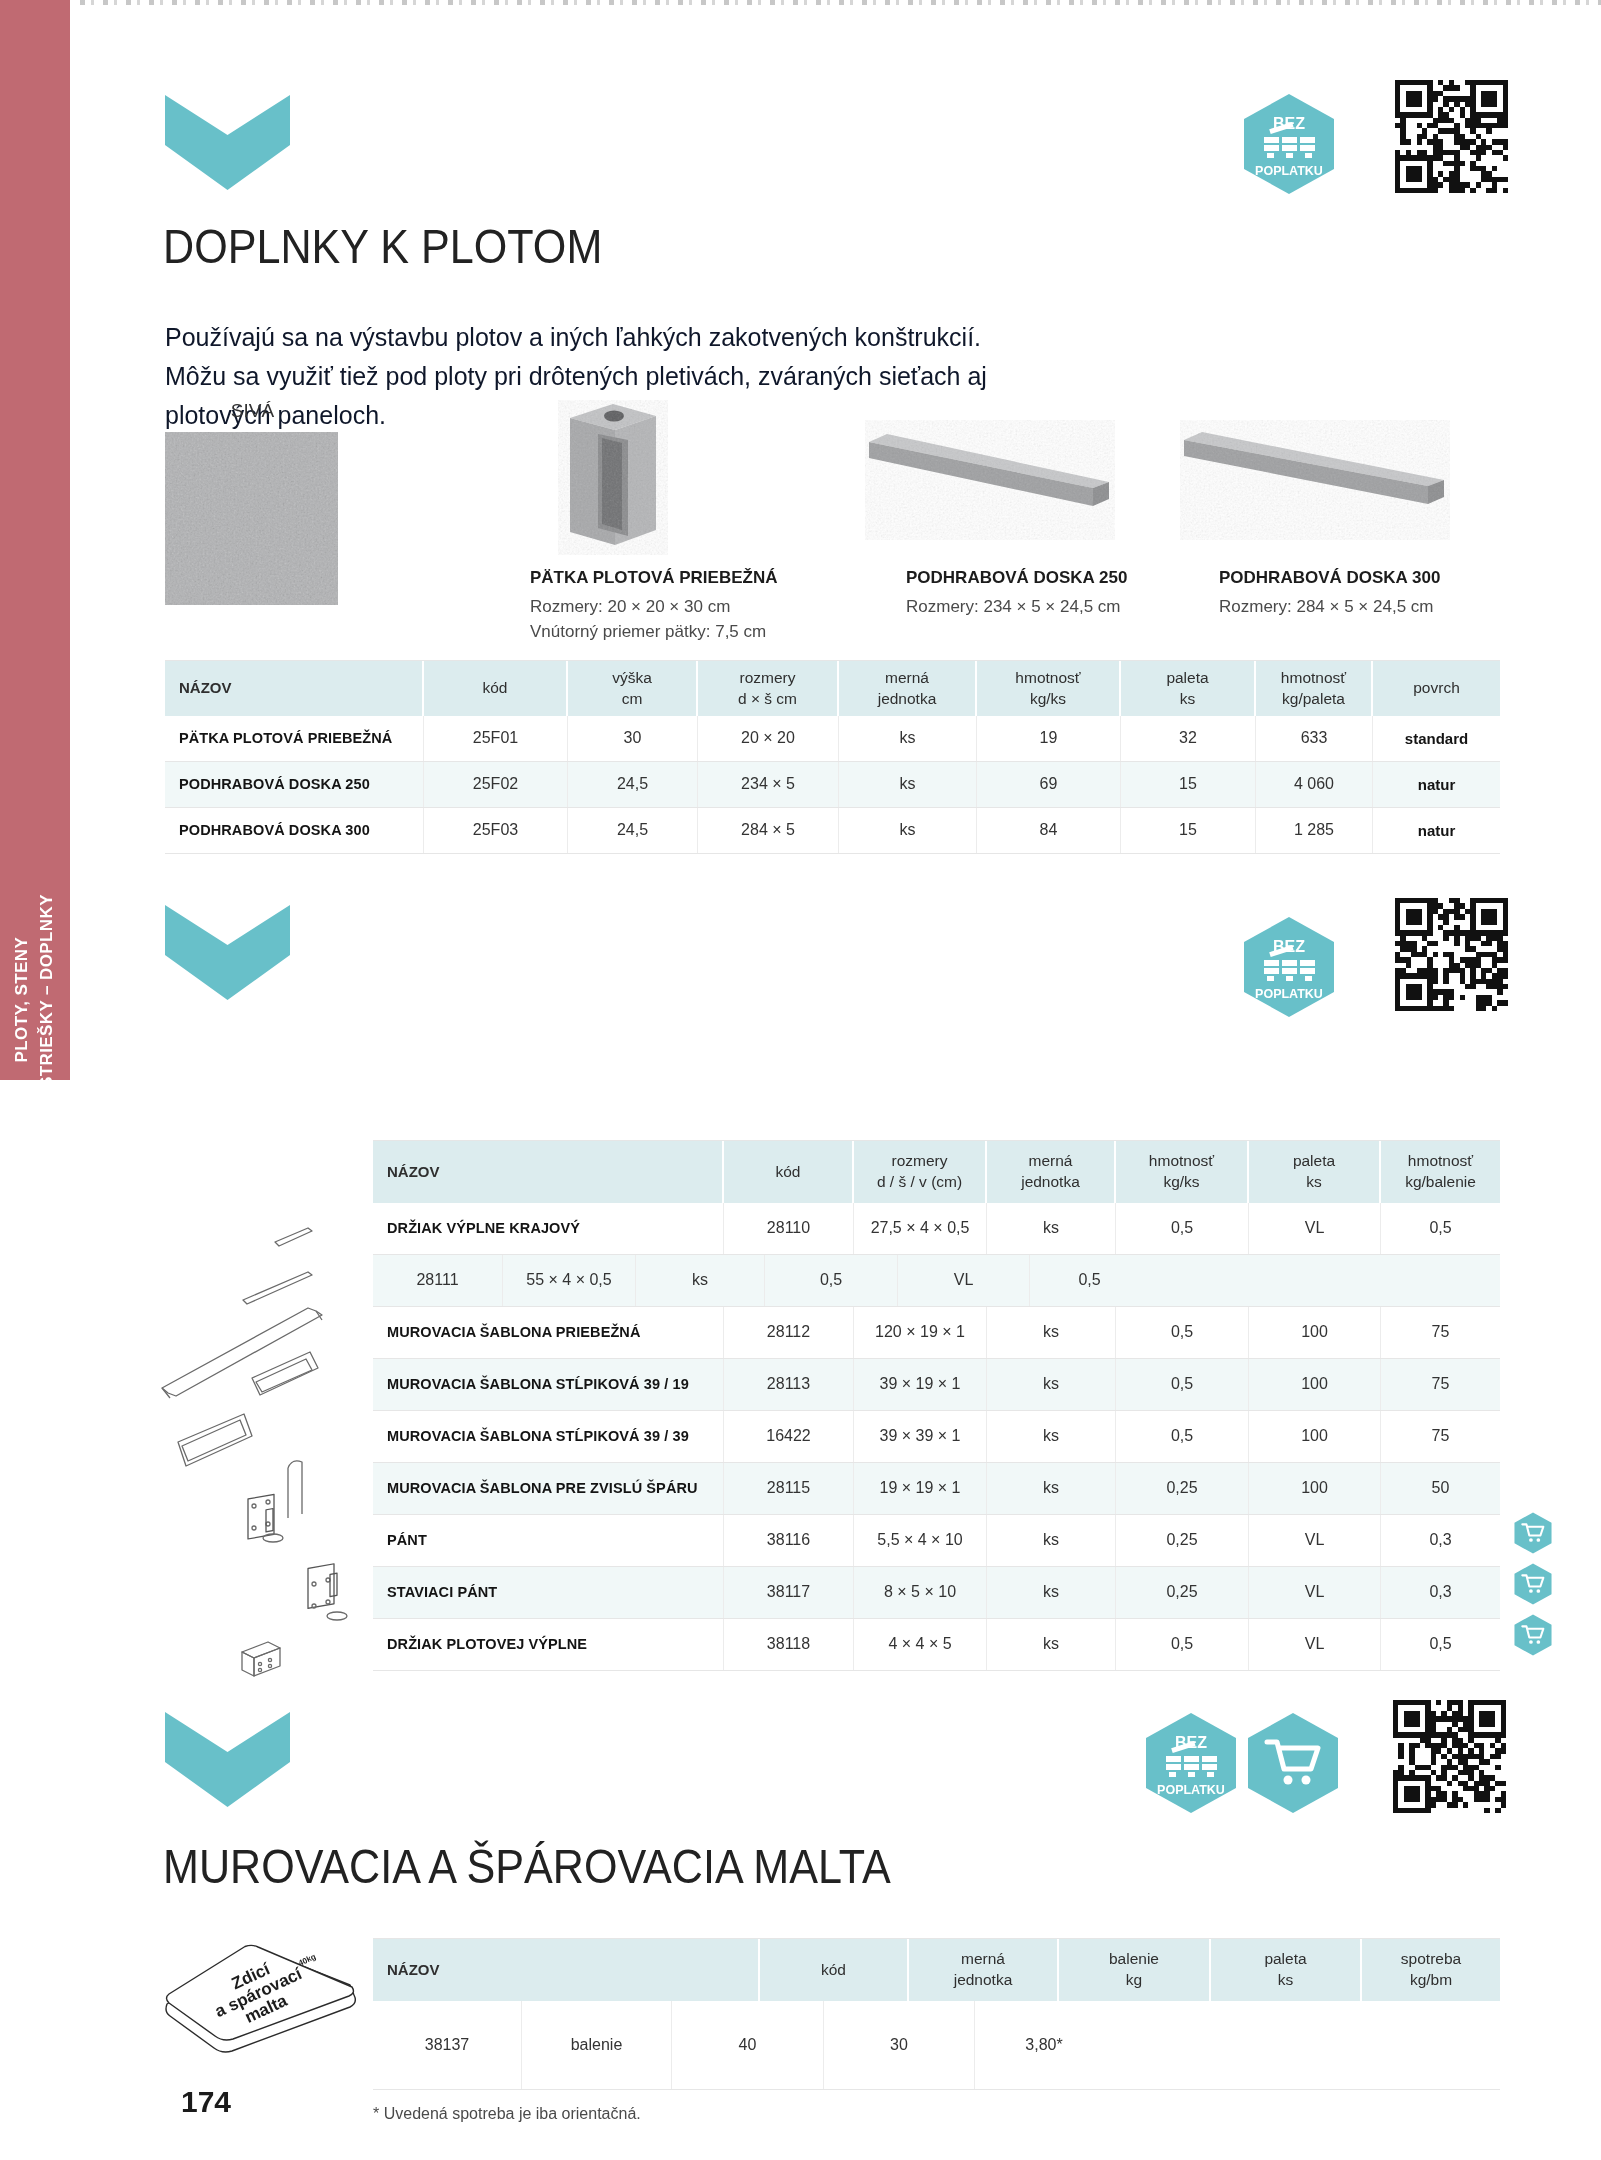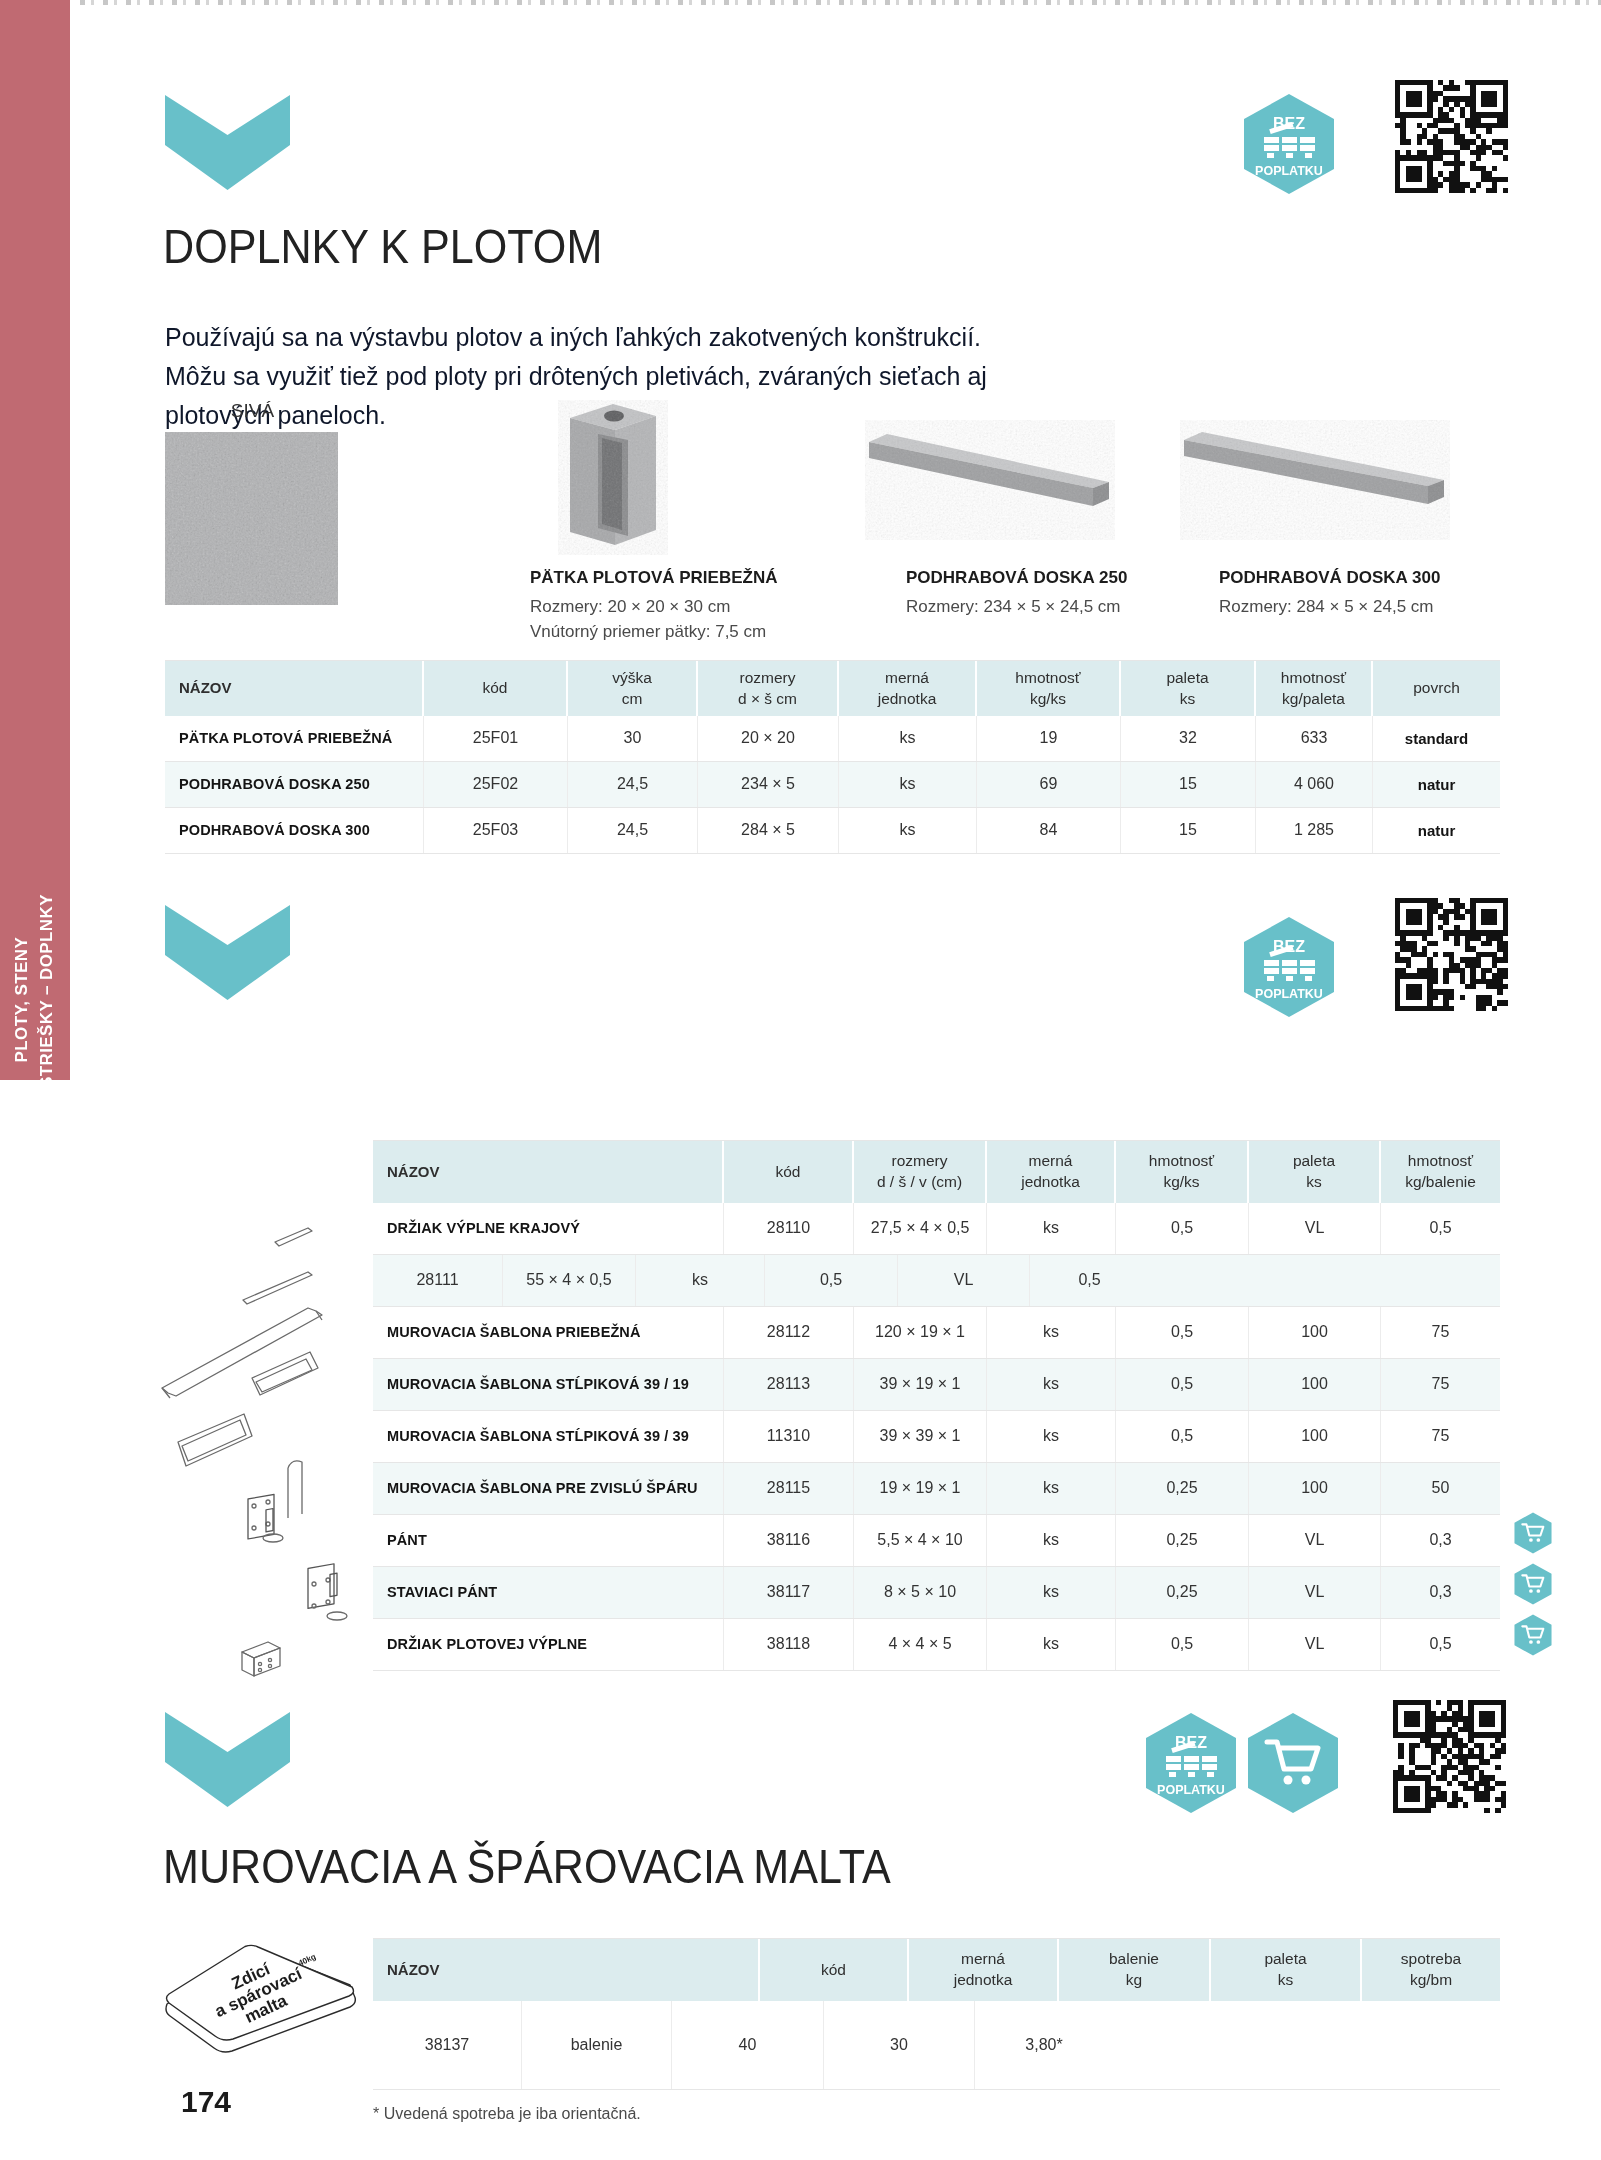--- a/index.html
+++ b/index.html
@@ -1205,21 +1205,21 @@
         <div class="td c0 name">MUROVACIA ŠABLONA STĹPIKOVÁ 39 / 19</div>
         <div class="td c1">28113</div>
         <div class="td c2">39 × 19 × 1</div>
         <div class="td c3">ks</div>
         <div class="td c4">0,5</div>
         <div class="td c5">100</div>
         <div class="td c6">75</div>
       </div>
       <div class="trow">
         <div class="td c0 name">MUROVACIA ŠABLONA STĹPIKOVÁ 39 / 39</div>
-        <div class="td c1">11310</div>
+        <div class="td c1">16422</div>
         <div class="td c2">39 × 39 × 1</div>
         <div class="td c3">ks</div>
         <div class="td c4">0,5</div>
         <div class="td c5">100</div>
         <div class="td c6">75</div>
       </div>
       <div class="trow alt">
         <div class="td c0 name">MUROVACIA ŠABLONA PRE ZVISLÚ ŠPÁRU</div>
         <div class="td c1">28115</div>
         <div class="td c2">19 × 19 × 1</div>

